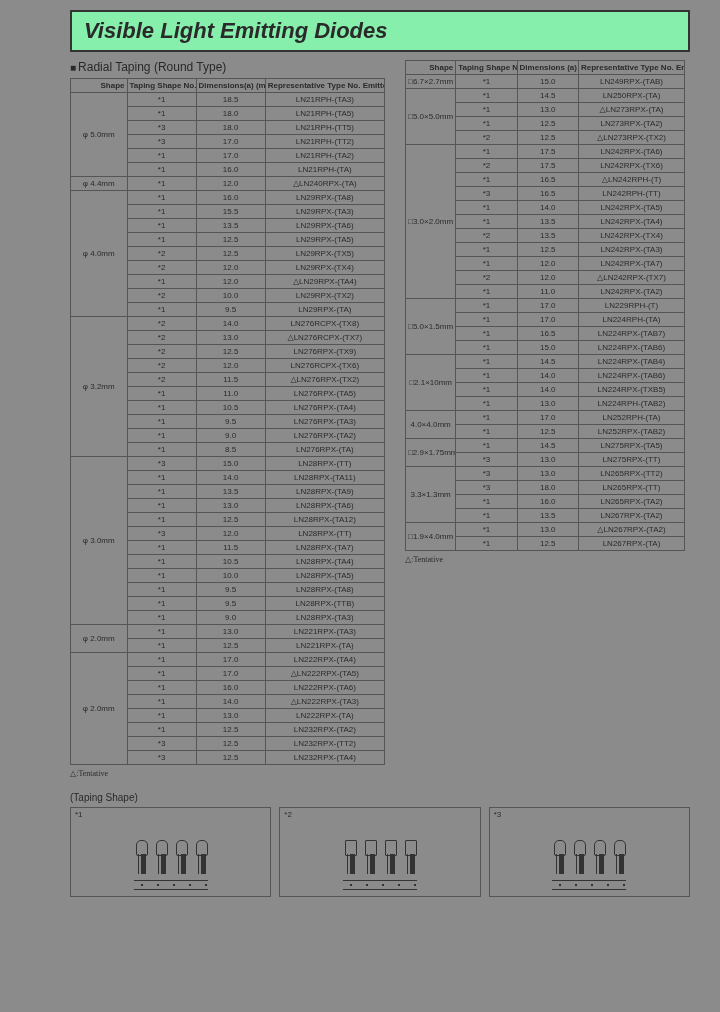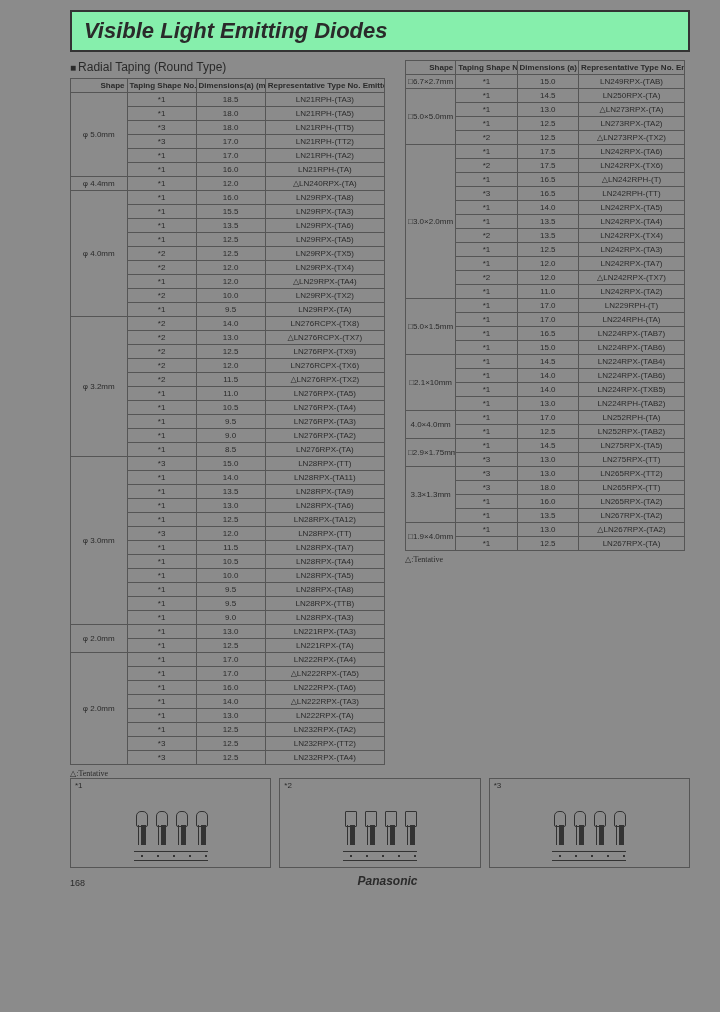--- a/index.html
+++ b/index.html
@@ -410,20 +410,21 @@
             </tr>
             <tr>
               <td>*3</td>
               <td>12.5</td>
               <td>LN232RPX-(TA4)</td>
             </tr>
           </tbody>
       </table>
       <div class="note">△:Tentative</div>
 
+      <div class="taping-shape-head">(Taping Shape)</div>
     </div>
 
     <div class="col col-right">
       <table class="data">
         <colgroup>
           <col class="shape-col">
             <col class="ts-col">
             <col class="dim-col">
             <col class="rep-col">
         </colgroup>
@@ -653,18 +654,13 @@
             <div class="led"></div>
             <div class="led"></div>
             <div class="led"></div>
             <div class="led"></div>
           </div>
         <div class="tape"></div>
       </div>
     </div>
   </div>
 
-  <div class="footer">
-    <span>168</span>
-    <span class="brand">Panasonic</span>
-    <span></span>
-  </div>
 </div>
 
 </body></html>

